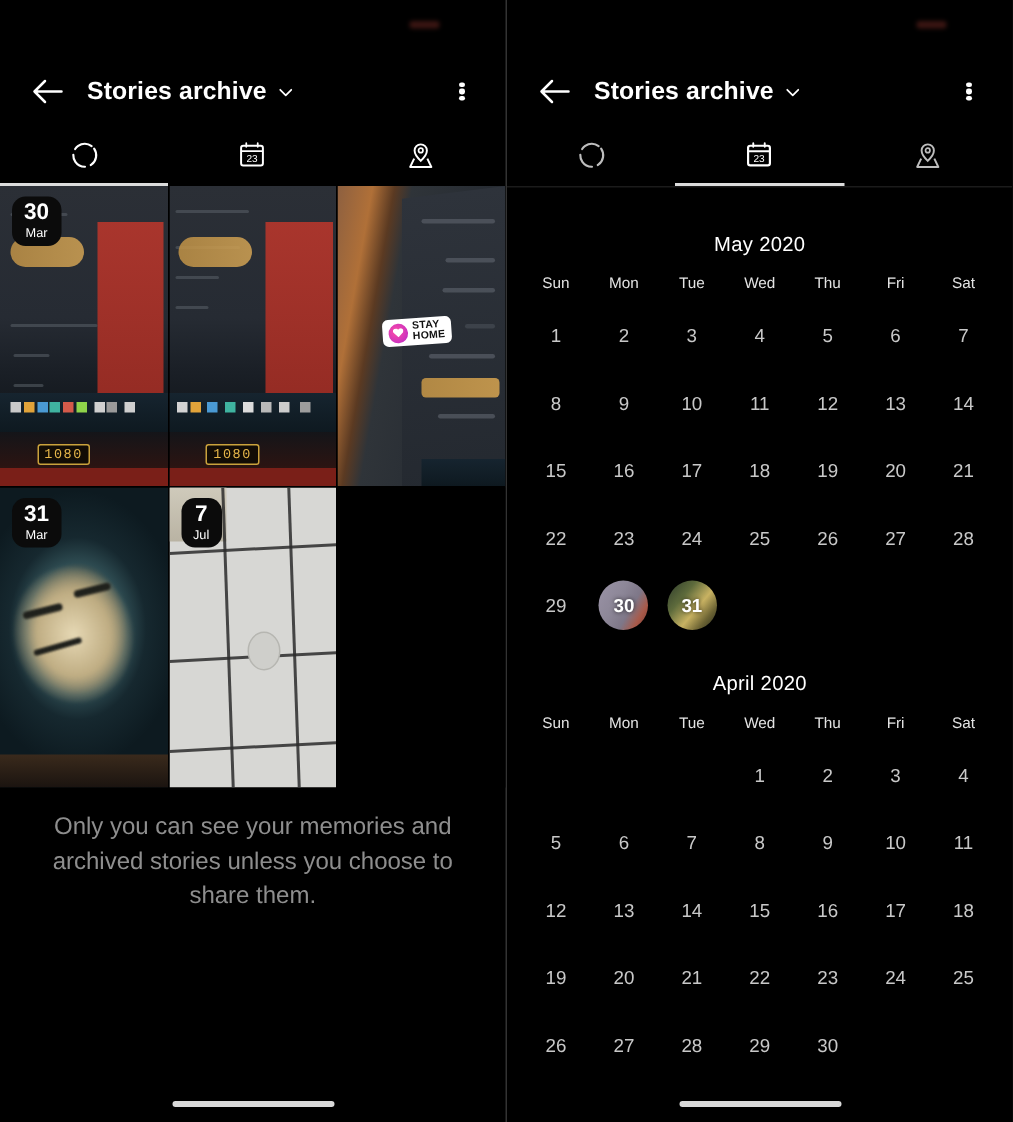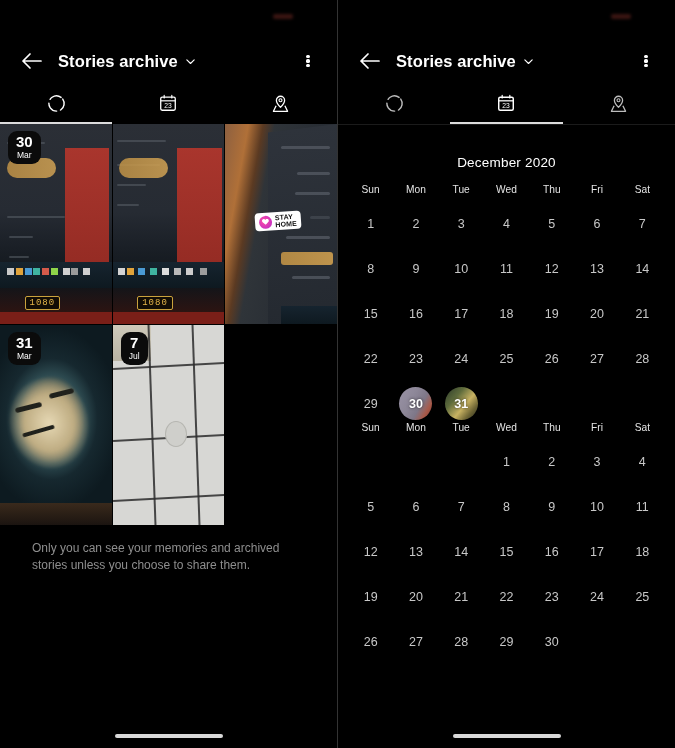--- a/index.html
+++ b/index.html
@@ -132,22 +132,22 @@
 
   
   .scr-e { background: #d7d7d4; }
   .scr-e .gl { position:absolute; background:#2b2b2b; opacity:.85; }
   .scr-e .knob { position:absolute; left:47%; top:48%; width:20%; height:13%;
      background:#cfcfcb; border:1px solid #b6b6b1; border-radius:50%; }
   .scr-e .door { position:absolute; left:0; top:0; width:34%; height:18%;
      background: linear-gradient(180deg,#cfcabb,#b9b3a3); }
 
   .footnote {
-    color: #8e8e8e; font-size: 12px; line-height: 1.45;
-    padding: 15px 32px 0 32px;
+    color: #8e8e8e; font-size: 16px; line-height: 1.45;
+    text-align: center; padding: 15px 32px 0 32px;
   }
 
   
   .calwrap { padding: 4px 10px 0 10px; }
   .month-title { color:#fff; font-size:13.5px; text-align:center; padding: 26px 0 14px 0; letter-spacing:.2px; }
   .dow-row, .date-row { display: grid; grid-template-columns: repeat(7, 1fr); }
   .dow { color:#e3e3e3; font-size:10.2px; text-align:center; padding-bottom: 2px; }
   .date-row { margin-top: 8px; }
   .cal-cell { height: 37px; display:flex; align-items:center; justify-content:center; position:relative; }
   .dnum { color:#c8c8c8; font-size:12.5px; }
@@ -384,21 +384,21 @@
       </div>
     </div>
     <div class="tabline">
       <div></div>
       <div class="active"></div>
       <div></div>
     </div>
     <div class="tabs-sep"></div>
 
     <div class="calwrap" id="calendar-root">
-        <div class="month-title">December 2020</div>
+        <div class="month-title">May 2020</div>
         <div class="dow-row">
           <div class="dow">Sun</div>
           <div class="dow">Mon</div>
           <div class="dow">Tue</div>
           <div class="dow">Wed</div>
           <div class="dow">Thu</div>
           <div class="dow">Fri</div>
           <div class="dow">Sat</div>
         </div>
         <div class="date-row">
@@ -505,20 +505,21 @@
           <div class="cal-cell">
             <div class="story-dot sd-31">
               <span class="sd-num">31</span>
             </div>
           </div>
           <div class="cal-cell"></div>
           <div class="cal-cell"></div>
           <div class="cal-cell"></div>
           <div class="cal-cell"></div>
         </div>
+        <div class="month-title">April 2020</div>
         <div class="dow-row">
           <div class="dow">Sun</div>
           <div class="dow">Mon</div>
           <div class="dow">Tue</div>
           <div class="dow">Wed</div>
           <div class="dow">Thu</div>
           <div class="dow">Fri</div>
           <div class="dow">Sat</div>
         </div>
         <div class="date-row">

